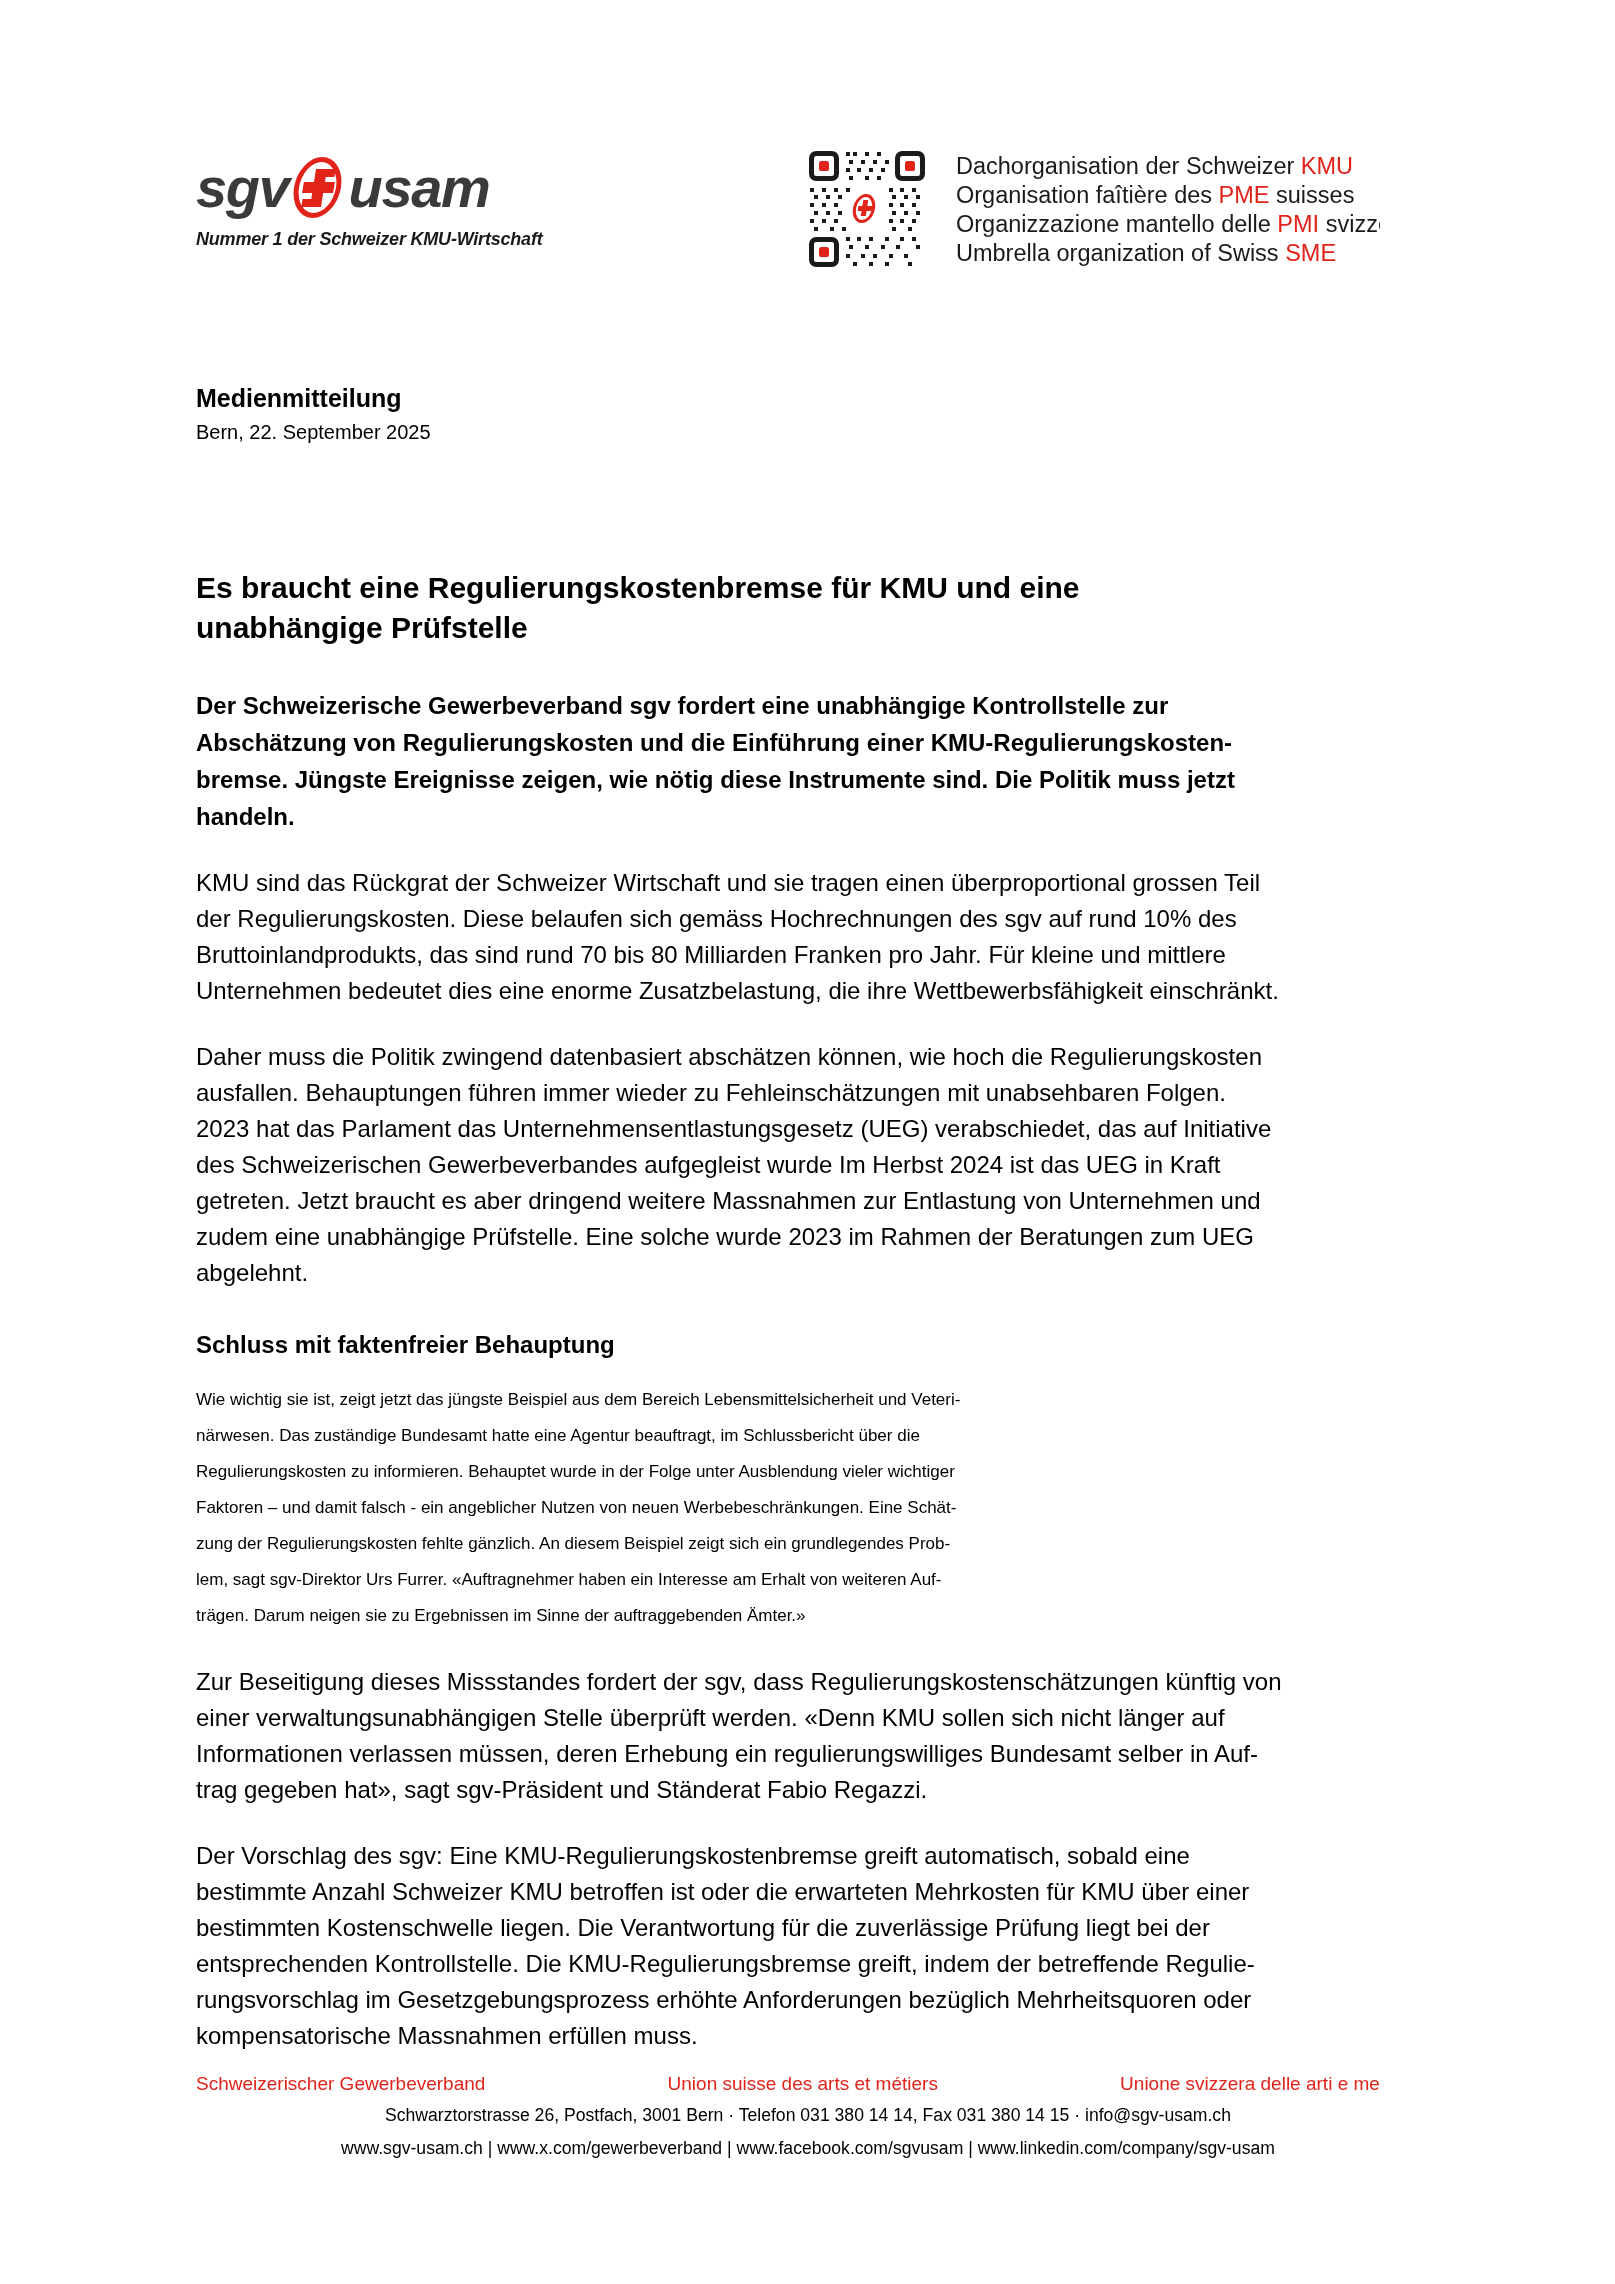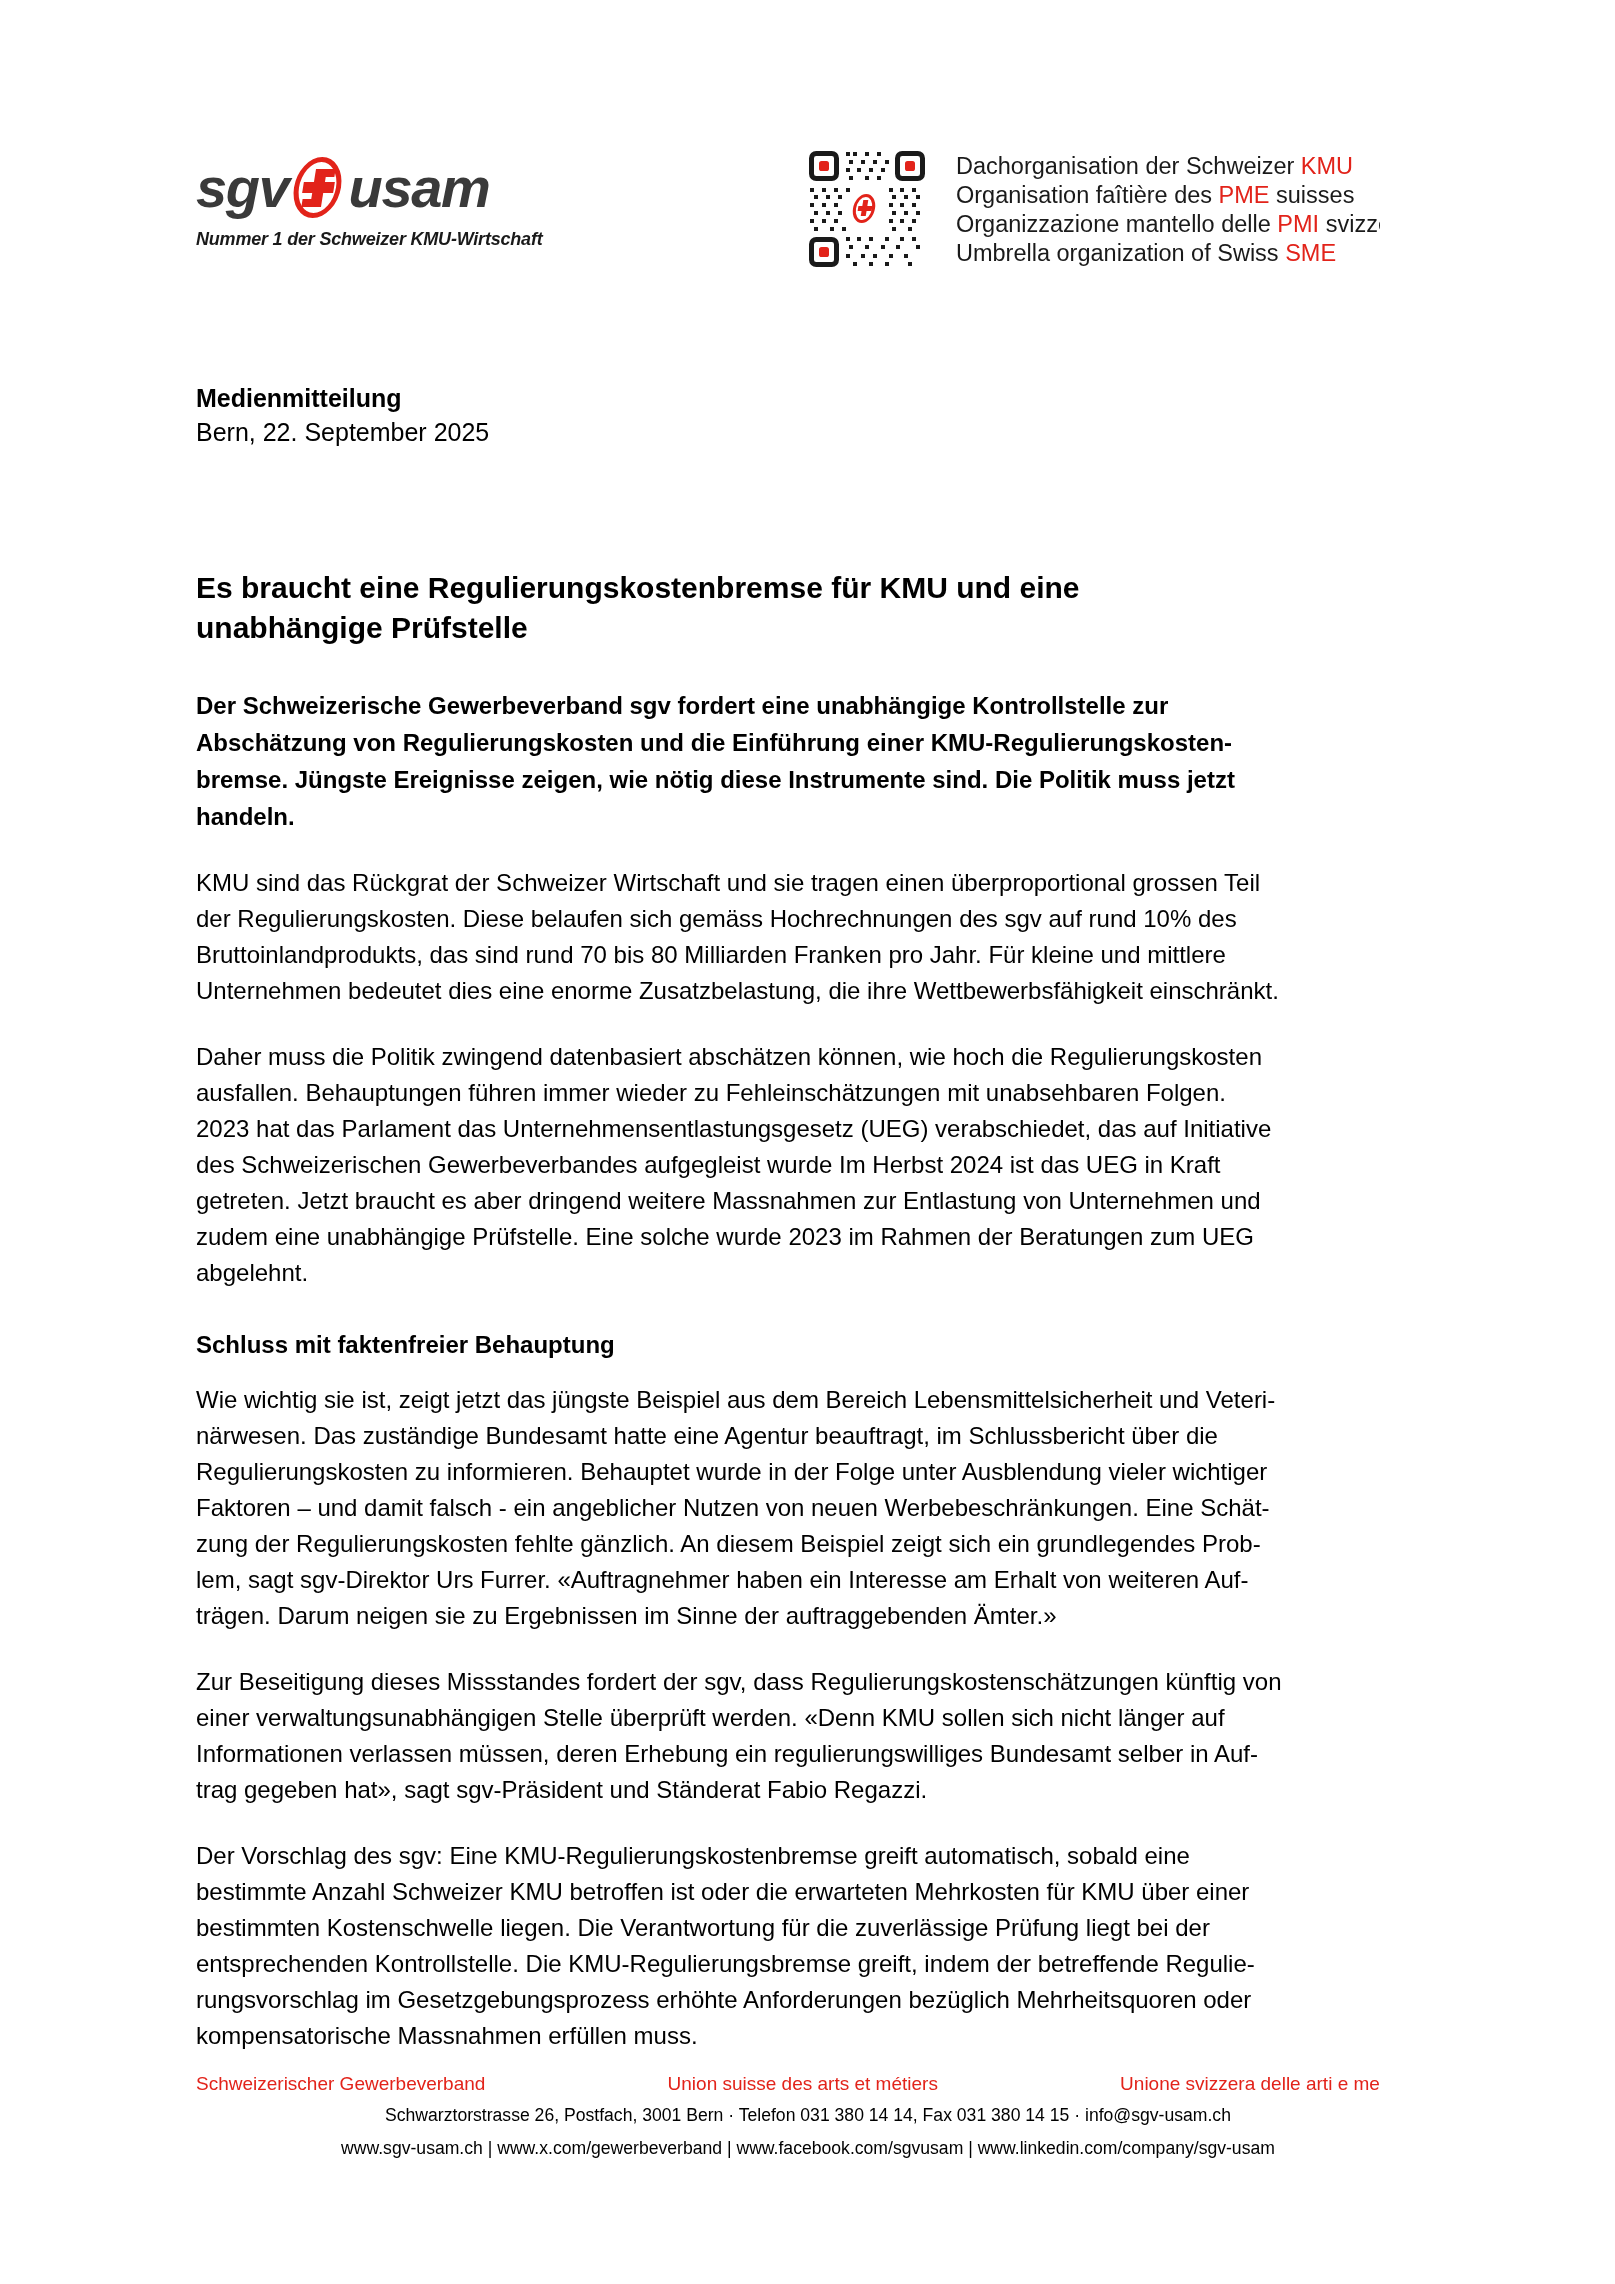--- a/index.html
+++ b/index.html
@@ -205,21 +205,21 @@
     left: 196px;
     top: 382px;
     width: 1225px;
   }
   .meta-title {
     font-size: 25px;
     font-weight: bold;
     line-height: 33px;
   }
   .meta-date {
-    font-size: 25px;
+    font-size: 20px;
     line-height: 33px;
     margin-top: 1.3px;
   }
   .headline {
     font-size: 30px;
     font-weight: bold;
     line-height: 40px;
     margin-top: 119px;
     width: 1069px;
   }
@@ -236,21 +236,21 @@
     margin-top: 30px;
     width: 1225px;
   }
   .subhead {
     font-size: 24px;
     font-weight: bold;
     line-height: 34px;
     margin-top: 37px;
   }
   .para-tight {
-    font-size: 24px;
+    font-size: 17px;
     line-height: 36px;
     margin-top: 9px;
     width: 1225px;
   }
   .ln { display: block; white-space: nowrap; }
 
   
   .footer {
     position: absolute;
     left: 0;

